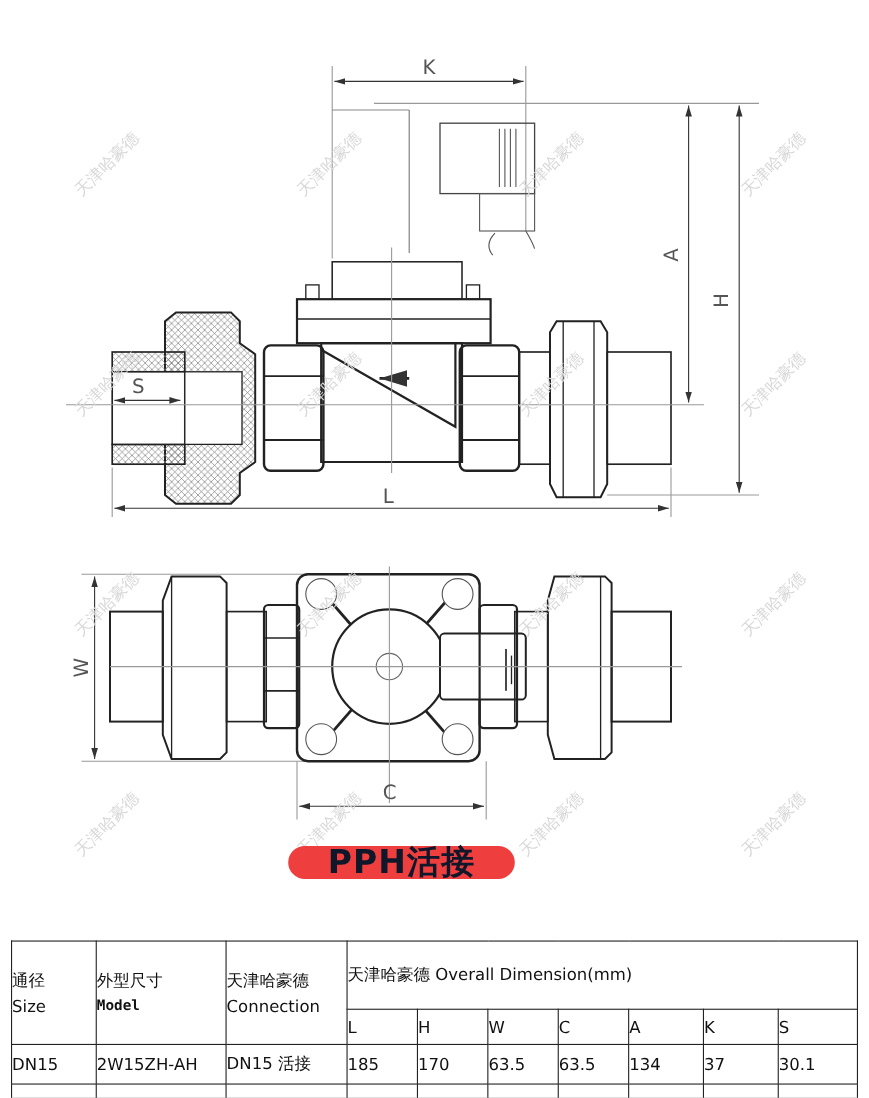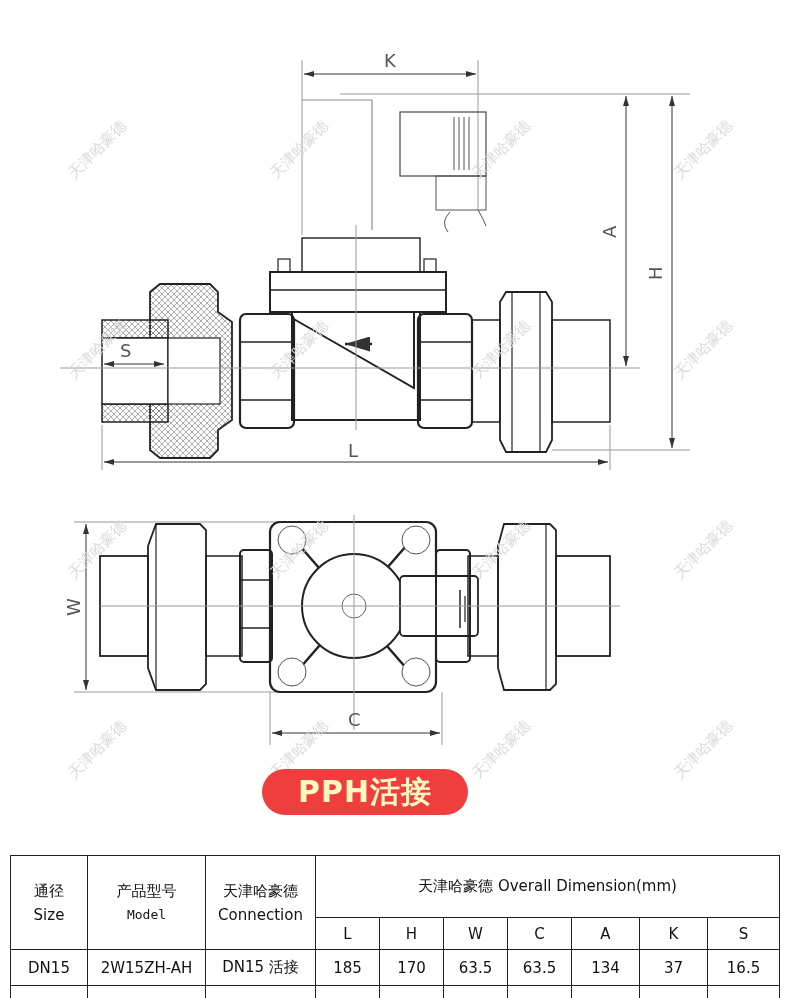--- a/index.html
+++ b/index.html
@@ -1,26 +1,26 @@
 <!DOCTYPE html>
 <html><head>
 <meta charset="utf-8">
 <style>
   html,body{margin:0;padding:0;background:#fff;}
   body{width:790px;height:998px;position:relative;overflow:hidden;font-family:"Liberation Sans","DejaVu Sans",sans-serif;color:#111;}
   .drawing{position:absolute;left:0;top:0;width:790px;height:760px;}
   .wm{position:absolute;font-size:15px;color:#d8d8d8;transform:rotate(-45deg);white-space:nowrap;font-family:"DejaVu Sans",sans-serif;pointer-events:none;}
-  .badge{position:absolute;left:262px;top:769px;width:206px;height:46px;border-radius:23px;background:#ee3e3e;color:#fef9c3;font-size:30px;font-weight:bold;display:flex;align-items:center;justify-content:center;letter-spacing:1px;font-family:"DejaVu Sans",sans-serif;}
+  .badge{position:absolute;left:262px;top:769px;width:206px;height:30px;border-radius:23px;background:#ee3e3e;color:#0f172a;font-size:30px;font-weight:bold;display:flex;align-items:center;justify-content:center;letter-spacing:1px;font-family:"DejaVu Sans",sans-serif;}
   table.spec{position:absolute;left:10px;top:855px;width:769px;border-collapse:collapse;table-layout:fixed;}
-  table.spec td,table.spec th{border:1.5px solid #222;text-align:center;font-weight:normal;font-size:15px;padding:0;font-family:"DejaVu Sans",sans-serif;}
+  table.spec td,table.spec th{border:1.5px solid #222;font-weight:normal;font-size:15px;padding:0;font-family:"DejaVu Sans",sans-serif;}
   .hdr-top{height:62px;}
   .hdr-sub{height:32px;}
   .row{height:36px;}
   .two-line span{display:block;line-height:24px;}
-  .mono{font-family:"DejaVu Sans Mono",monospace;font-size:13px;font-weight:normal;}
+  .mono{font-family:"DejaVu Sans Mono",monospace;font-size:13px;font-weight:bold;}
   .trailing-row td{height:12px;}
 </style>
 </head>
 <body>
 
 <div class="drawing">
   <svg width="790" height="760" viewBox="0 0 790 760">
     <defs>
       <pattern id="hatch" width="6" height="6" patternUnits="userSpaceOnUse">
         <path d="M0,0 L6,6 M6,0 L0,6" stroke="#777" stroke-width="0.6"></path>
@@ -165,21 +165,21 @@
       <col style="width:68px">
       <col style="width:72px">
   </colgroup>
   <tbody>
       <tr class="hdr-top">
     <td rowspan="2" class="two-line">
       <span>通径</span>
           <span>Size</span>
     </td>
     <td rowspan="2" class="two-line">
-      <span>产品型号</span>
+      <span>外型尺寸</span>
           <span class="mono">Model</span>
     </td>
     <td rowspan="2" class="two-line">
       <span>天津哈豪德</span>
           <span>Connection</span>
     </td>
     <td colspan="7">天津哈豪德 Overall Dimension(mm)</td>
   </tr>
   <tr class="hdr-sub">
     <td>L</td>
@@ -193,21 +193,21 @@
   <tr class="row">
     <td>DN15</td>
     <td>2W15ZH-AH</td>
     <td>DN15 活接</td>
     <td>185</td>
     <td>170</td>
     <td>63.5</td>
     <td>63.5</td>
     <td>134</td>
     <td>37</td>
-    <td>16.5</td>
+    <td>30.1</td>
   </tr>
   <tr class="trailing-row">
     <td></td>
         <td></td>
         <td></td>
         <td></td>
         <td></td>
         <td></td>
         <td></td>
         <td></td>

